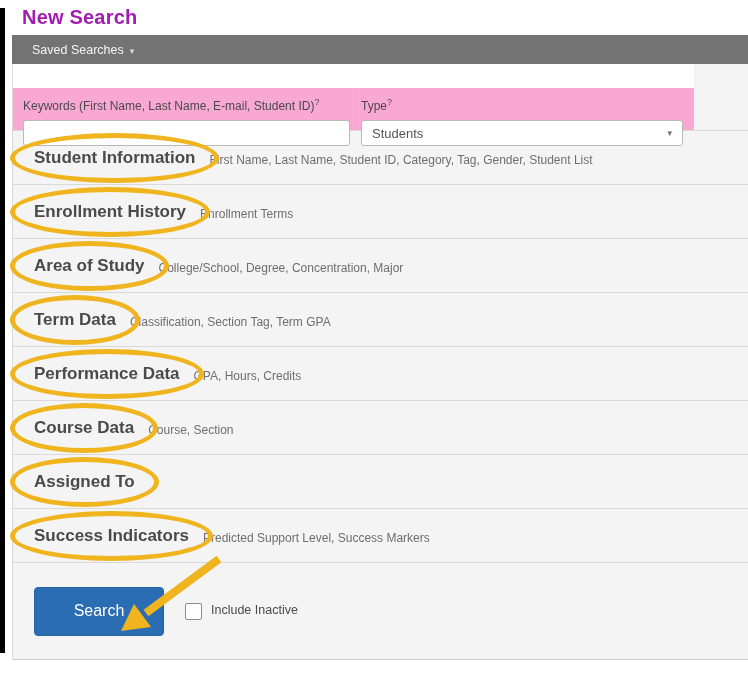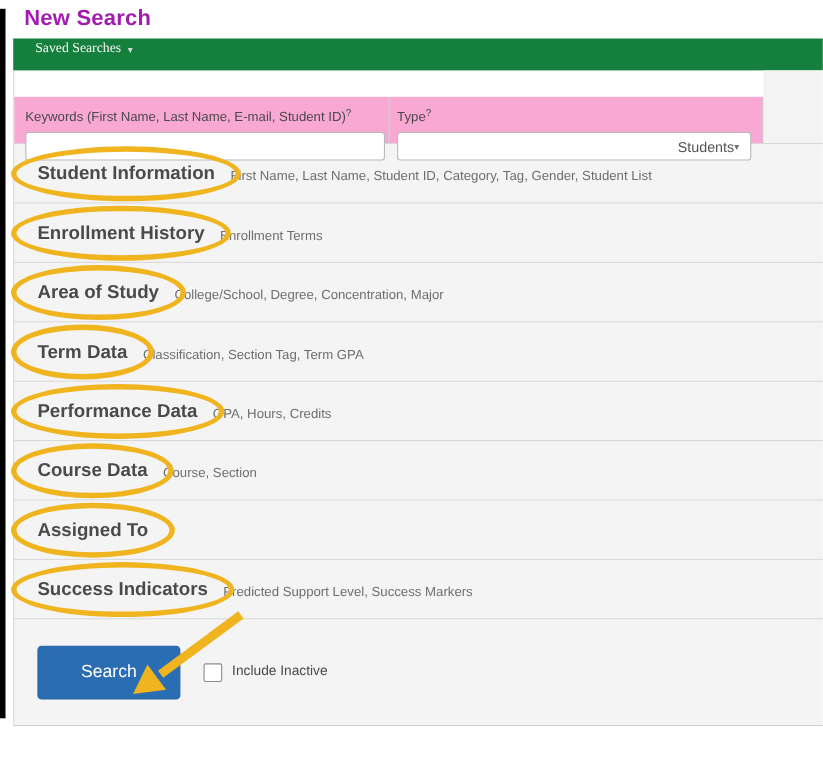--- a/index.html
+++ b/index.html
@@ -11,21 +11,21 @@
   .page-title{
     position:absolute;left:22px;top:6px;font-size:20px;font-weight:bold;
     color:#a21caf;letter-spacing:.2px;
   }
   .app{
     position:absolute;left:12px;top:35px;width:736px;
     border-bottom:1px solid #cfcfcf;
   }
   
   .toolbar{
-    height:29px;background:#15803d;display:flex;align-items:flex-start;font-family:Liberation Serif, serif;
+    height:29px;background:#737373;display:flex;align-items:center;
   }
   .saved-btn{
     color:#f4f4f4;font-size:12.5px;padding-left:20px;background:none;border:none;
     font-family:inherit;cursor:pointer;display:flex;align-items:center;gap:6px;
   }
   .saved-btn .caret{font-size:9px;color:#d8d8d8;padding-top:2px;}
   
   .filter-row{display:flex;height:66px;border-left:1px solid #d9d9d9;}
   .fcol{background:#f9a8d4;box-sizing:border-box;margin-top:24px;}
   .col-keywords{width:341px;border-right:1px solid #c9c9c9;padding:9px 0 0 10px;}
@@ -33,21 +33,21 @@
   .col-spacer{flex:1;background:#f3f3f3;}
   .flabel{font-size:12px;color:#4a4a4a;}
   .flabel sup{font-size:9px;color:#4a4a4a;}
   .kw-input{
     display:block;margin-top:7px;width:313px;height:24px;background:#fff;
     border:1px solid #b9b9b9;border-radius:3px;font-size:13px;color:#444;
     padding:0 6px;box-sizing:content-box;font-family:inherit;
   }
   .type-select{
     margin-top:7px;width:322px;height:26px;background:#fff;border:1px solid #b9b9b9;
-    border-radius:3px;display:flex;align-items:center;justify-content:flex-end;
+    border-radius:3px;display:flex;align-items:center;justify-content:space-between;
     padding:0 10px;box-sizing:border-box;font-size:13px;color:#555;cursor:pointer;
   }
   .type-select .sel-caret{font-size:9px;color:#6f6f6f;}
   
   .section{
     height:54px;background:#f4f4f4;border-top:1px solid #d9d9d9;
     border-left:1px solid #d9d9d9;
     display:flex;align-items:center;padding-left:21px;cursor:pointer;box-sizing:border-box;
   }
   .section-title{

